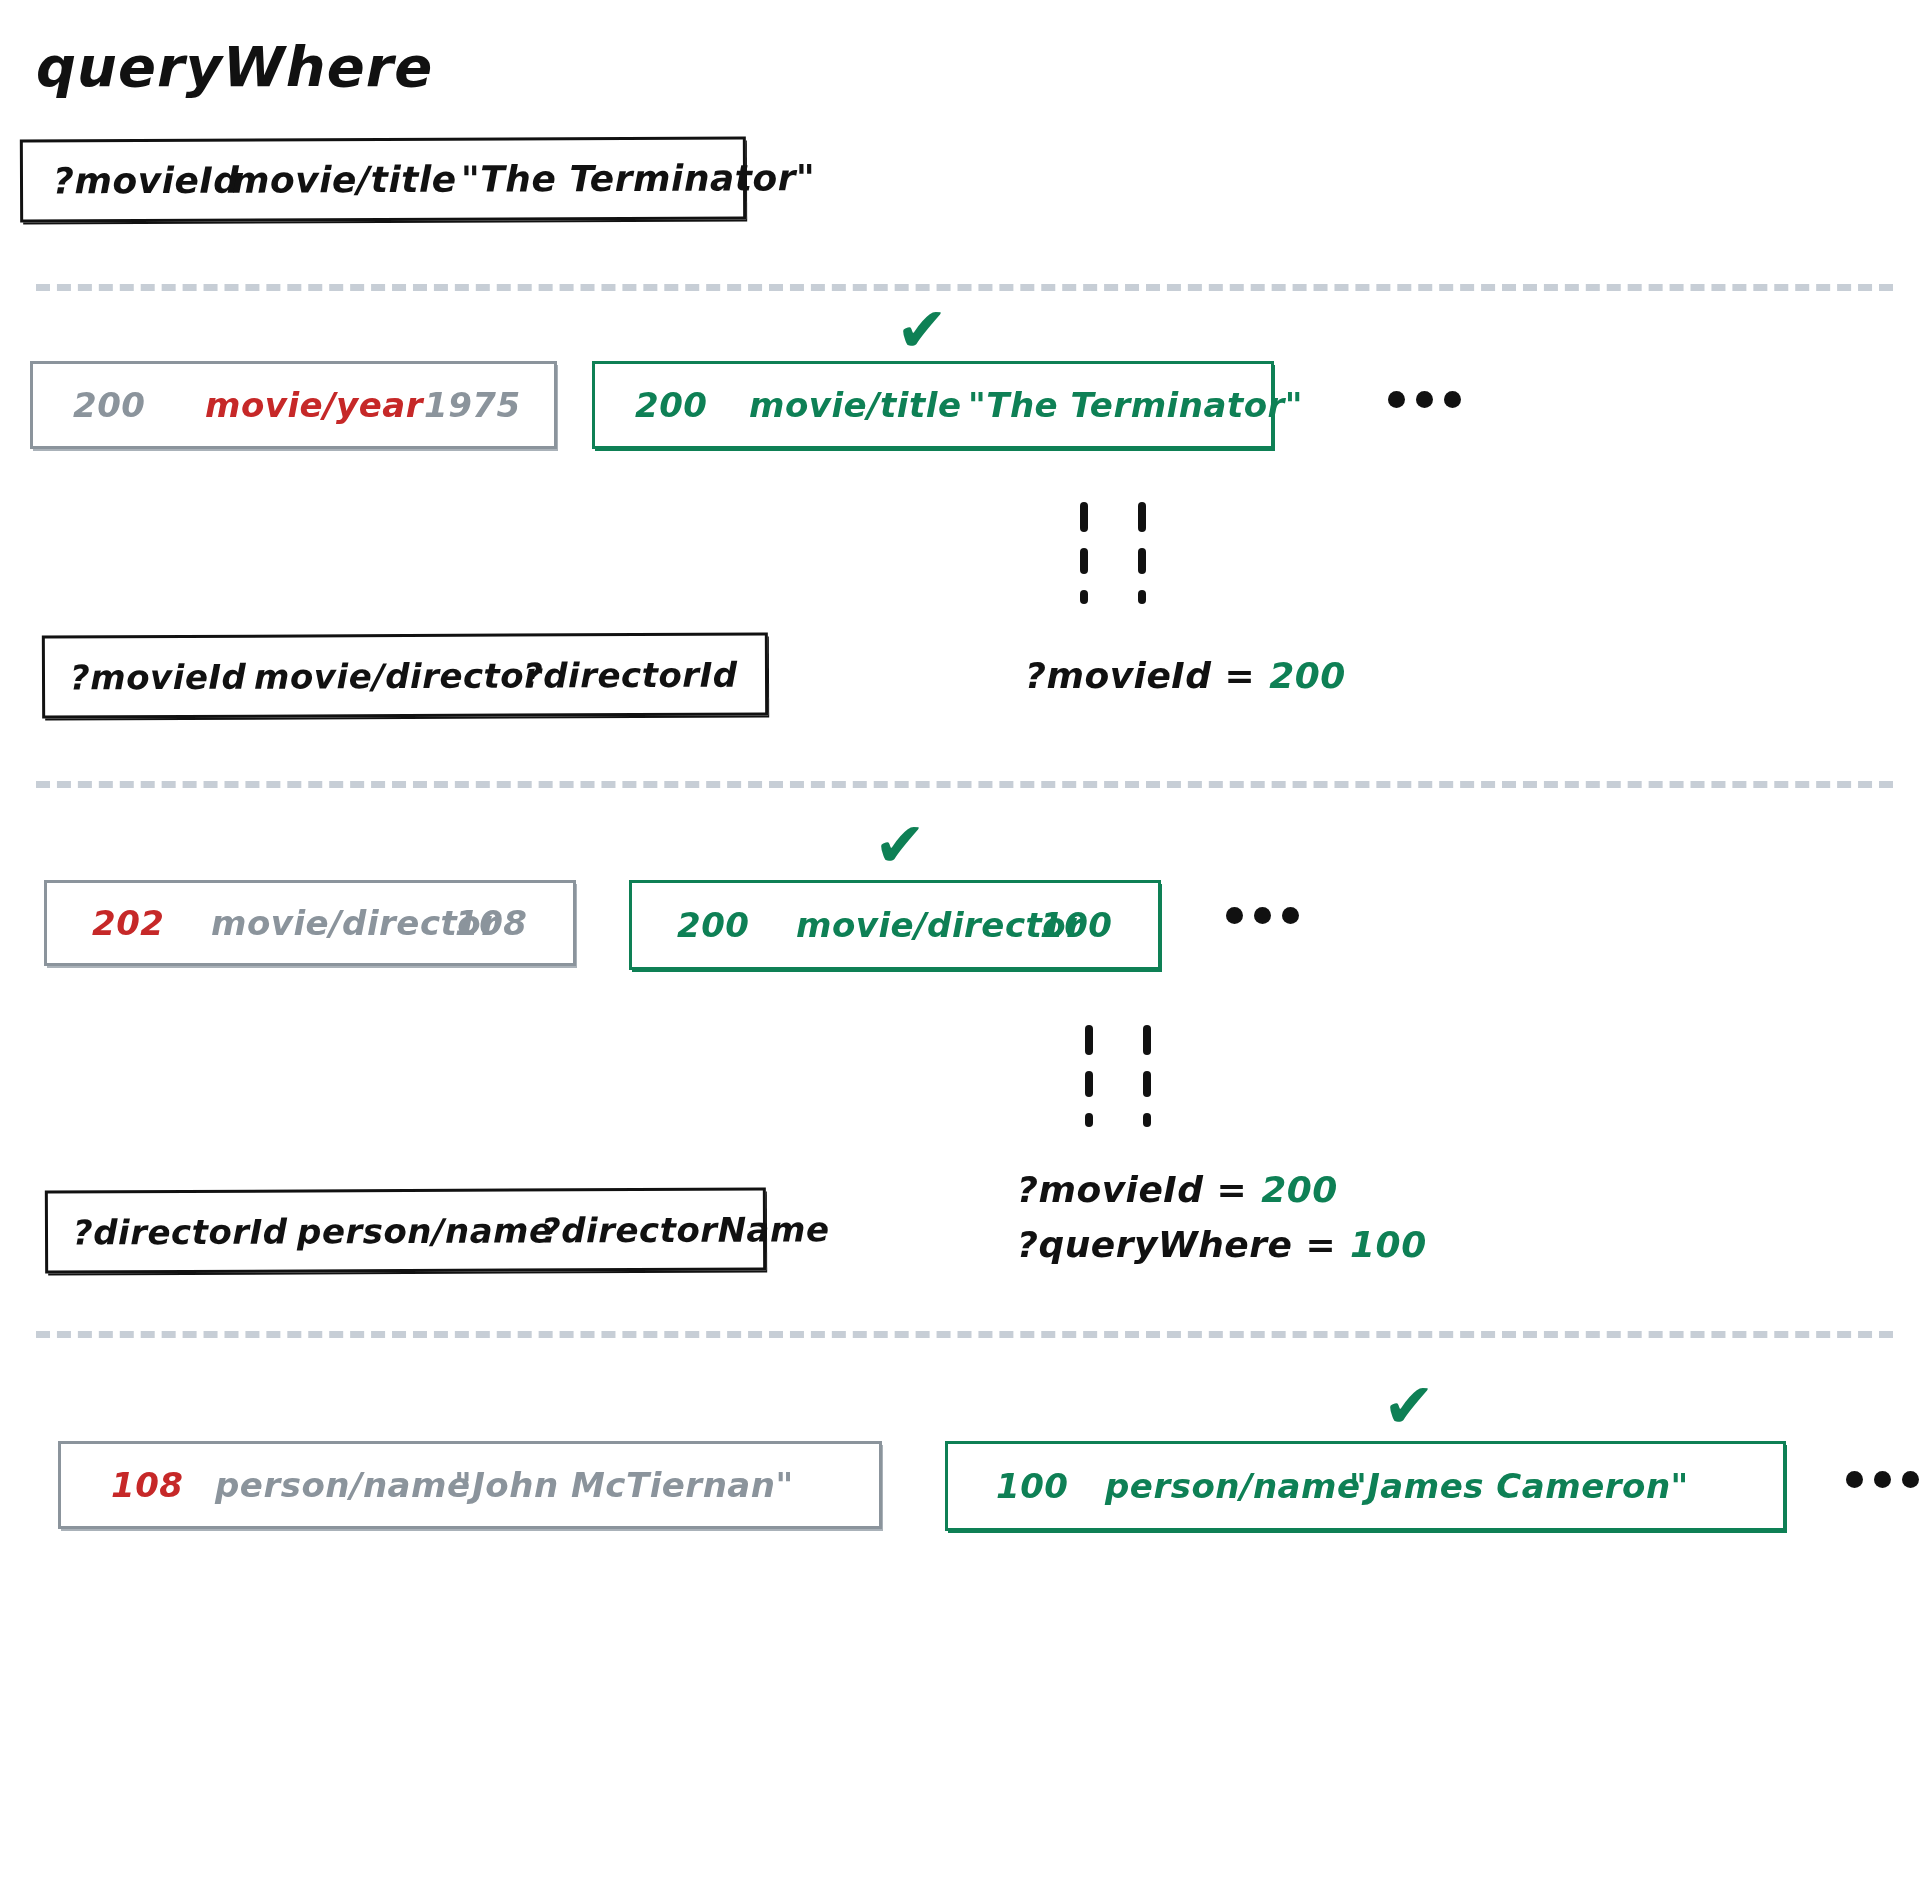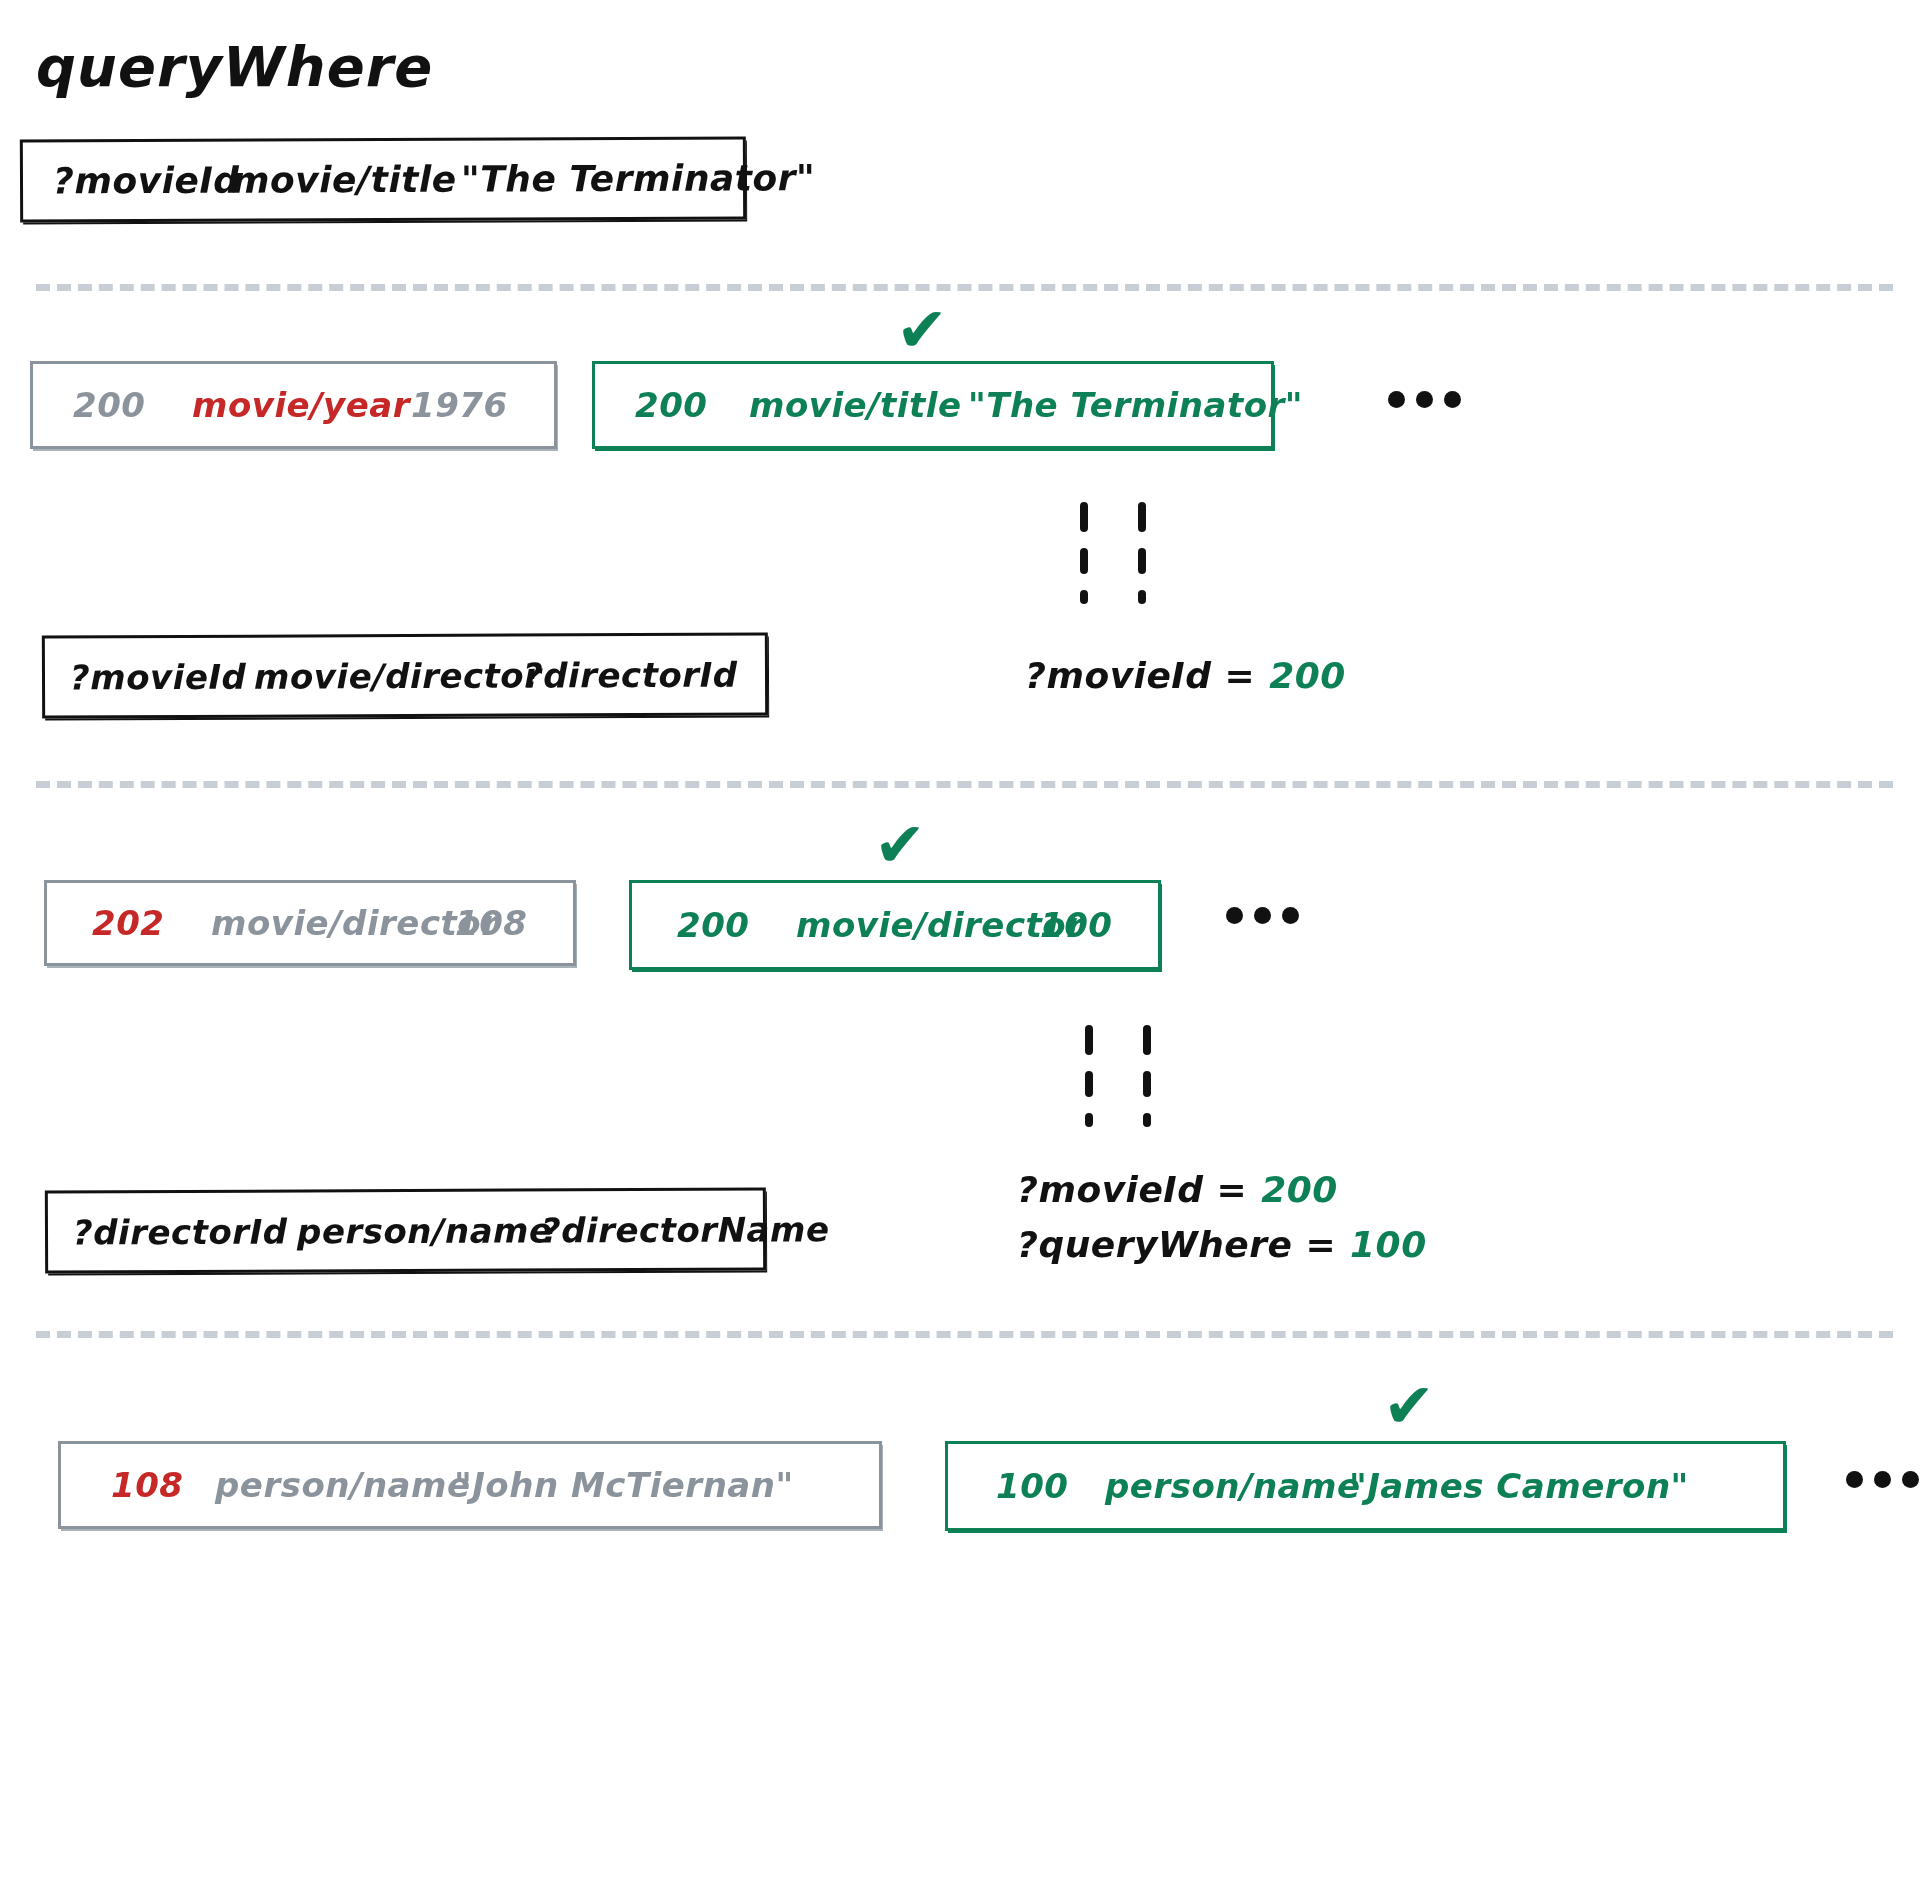--- a/index.html
+++ b/index.html
@@ -162,22 +162,22 @@
   </div>
 </div>
 
 <div class="separator" style="top:284px;"></div>
 
 <div class="mark mark-x hand" style="left:343px; top:364px;">✕</div>
 
 <div class="sketchbox box-reject" style="left:30px; top:361px; width:527px; height:88px; padding-left:40px;">
   <div class="cells hand" style="font-size:34px; gap:0;">
     <span class="cell" style="width:119px;">200</span>
-    <span class="cell hl" style="width:219px;">movie/year</span>
-    <span class="cell">1976</span>
+    <span class="cell hl" style="width:219px;margin-left:13px;">movie/year</span>
+    <span class="cell">1975</span>
   </div>
 </div>
 
 <div class="mark mark-check hand" style="left:896px; top:299px;">✔</div>
 
 <div class="sketchbox box-accept" style="left:592px; top:361px; width:682px; height:88px; padding-left:40px;">
   <div class="cells hand" style="font-size:34px; gap:0;">
     <span class="cell" style="width:114px;">200</span>
     <span class="cell" style="width:219px;">movie/title</span>
     <span class="cell">"The Terminator"</span>

